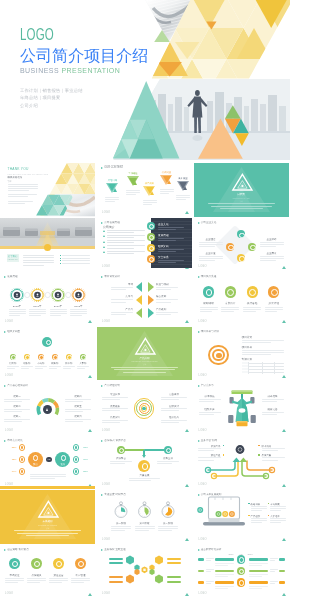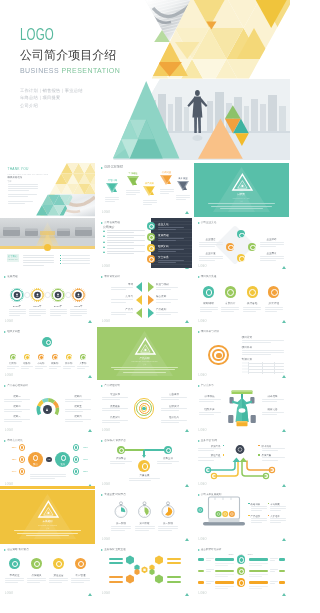--- a/index.html
+++ b/index.html
@@ -7,22 +7,22 @@
   body{width:290px;height:613px;overflow:hidden;
        font-family:"Liberation Sans",sans-serif;-webkit-font-smoothing:antialiased;}
   .page{position:relative;width:290px;height:613px;background:#fff;overflow:hidden;}
 
   
   .hero{position:absolute;left:0;top:0;width:290px;height:160px;background:#fff;overflow:hidden;}
   .hero svg{position:absolute;left:0;top:0;}
   .logo{position:absolute;left:20px;top:28px;font-size:16px;letter-spacing:0.2px;
         color:#58b99e;font-weight:400;line-height:13px;
         transform:scaleX(0.72);transform-origin:0 0;}
-  .htitle{position:absolute;left:20px;top:49px;font-size:12px;letter-spacing:0.05px;
-          color:#404040;line-height:14px;white-space:nowrap;font-family:Liberation Mono, monospace;}
+  .htitle{position:absolute;left:20px;top:49px;font-size:16px;letter-spacing:0.05px;
+          color:#3b82f6;line-height:14px;white-space:nowrap;}
   .hsub{position:absolute;left:20px;top:66px;font-size:7px;letter-spacing:0.45px;
         line-height:9px;white-space:nowrap;}
   .hsub .b{color:#9aa7b5;}
   .hsub .g{color:#7fc49b;}
   .hmeta{position:absolute;left:20px;top:87px;font-size:4.3px;color:#b7bcc2;
          line-height:7.4px;letter-spacing:0.2px;white-space:nowrap;}
 
   
   .grid{position:absolute;left:0;top:163px;width:290px;height:450px;}
   .slide{position:absolute;width:95px;height:53.5px;background:#fff;overflow:hidden;}

